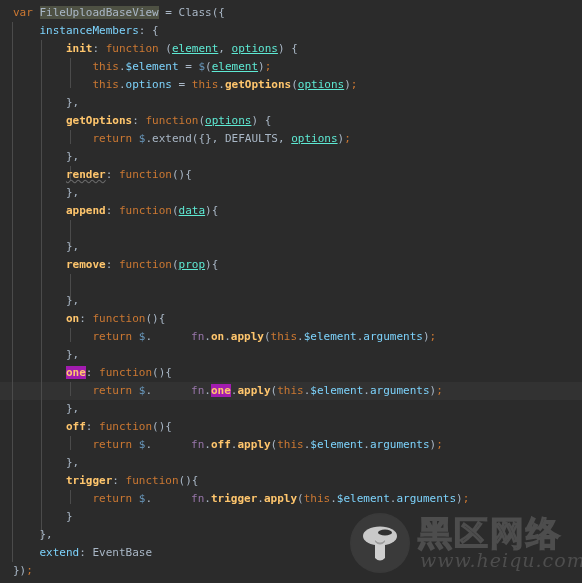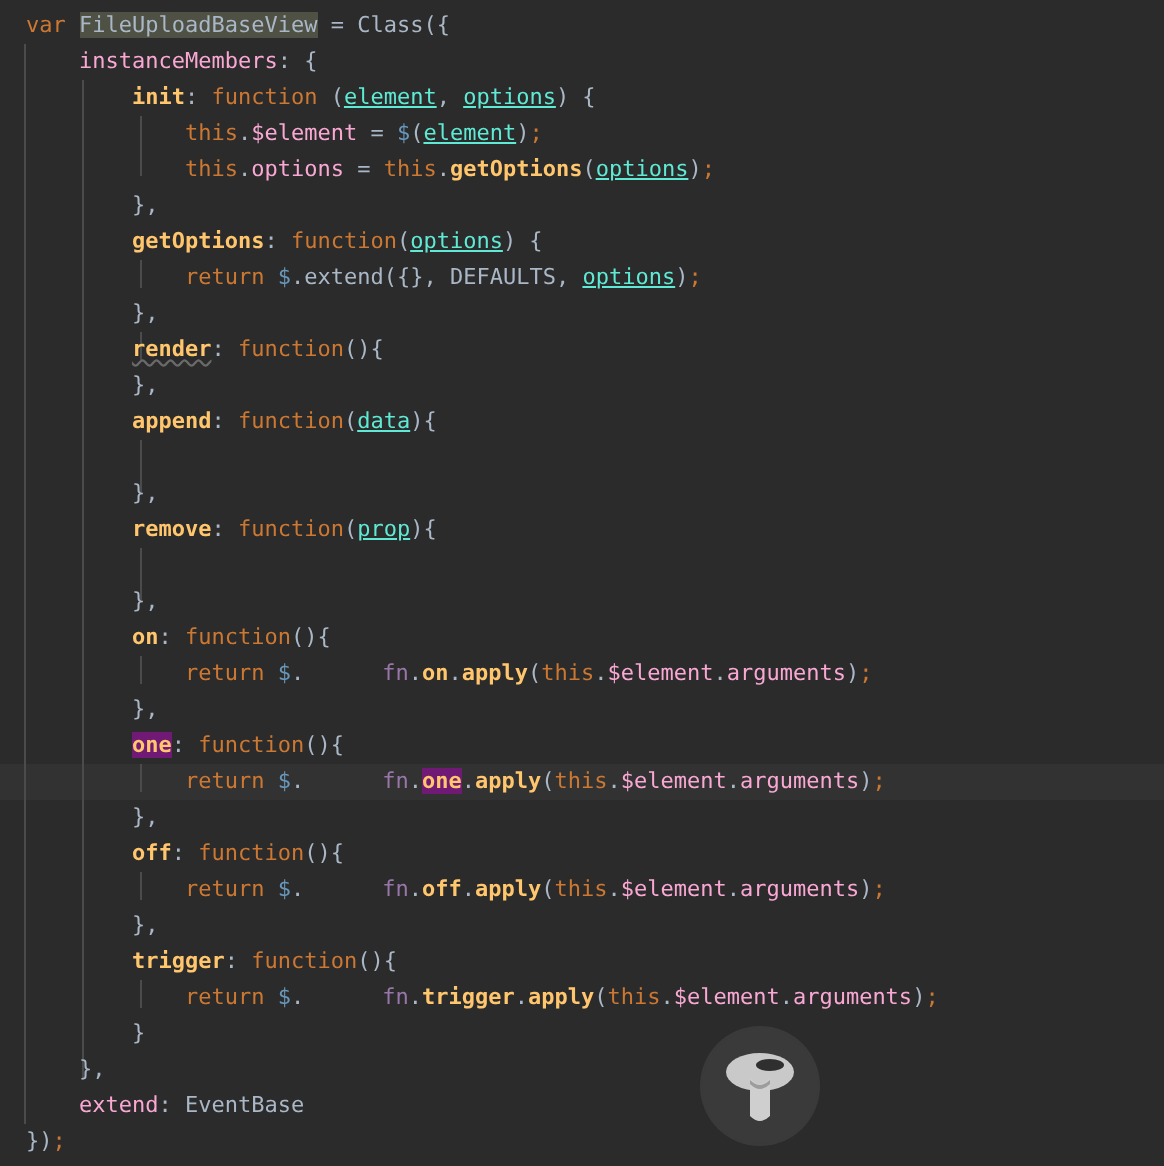--- a/index.html
+++ b/index.html
@@ -54,32 +54,32 @@
   }
 
   .line {
     height: 18px;
     padding-left: 5px;
     white-space: pre;
   }
 
   
   .kw      { color: #cc7832; }          
-  .kwv     { color: #f9a8d4; }          
+  .kwv     { color: #7dd3fc; }          
   .fnname  { color: #ffc66d; font-weight: bold; }          
   .ident   { color: #a9b7c6; }          
   .cls     { color: #a9b7c6; }          
   .param   { color: #5eead4; text-decoration: underline; }          
   .punc    { color: #a9b7c6; }
   .semi    { color: #cc7832; }
   .dollar  { color: #6897bb; }          
   .fnprop  { color: #9876aa; margin-left: 39px; }          
 
   .sel-ident { background: #4e5143; }   
-  .usage     { background: #701a75; }   
+  .usage     { background: #a21caf; }   
 
   .typo { text-decoration: underline wavy #6a6a6a; text-decoration-skip-ink: none; }
 
   
   #watermark {
     position: absolute;
     left: 350px;
     top: 513px;
     width: 222px;
     height: 62px;
@@ -148,15 +148,19 @@
   <div id="watermark">
     <div id="wm-logo">
       <svg width="60" height="60" viewBox="0 0 60 60" aria-hidden="true">
         <circle cx="30" cy="30" r="29" fill="#3a3a3a"></circle>
         <ellipse cx="30" cy="23" rx="17" ry="9.5" fill="#c9c9c9"></ellipse>
         <ellipse cx="35" cy="19.5" rx="7" ry="3" fill="#2f2f2f"></ellipse>
         <path d="M25 26 q5 6 10 0 v19 q-5 5 -10 0 z" fill="#cfcfcf"></path>
         <path d="M25 27 q5 5 10 0 v2 q-5 5 -10 0 z" fill="#9d9d9d"></path>
       </svg>
     </div>
+    <div id="wm-text">
+      <div class="wm-cn">黑区网络</div>
+      <div class="wm-url">www.heiqu.com</div>
+    </div>
   </div>
 
 </div>
 
 </body></html>

